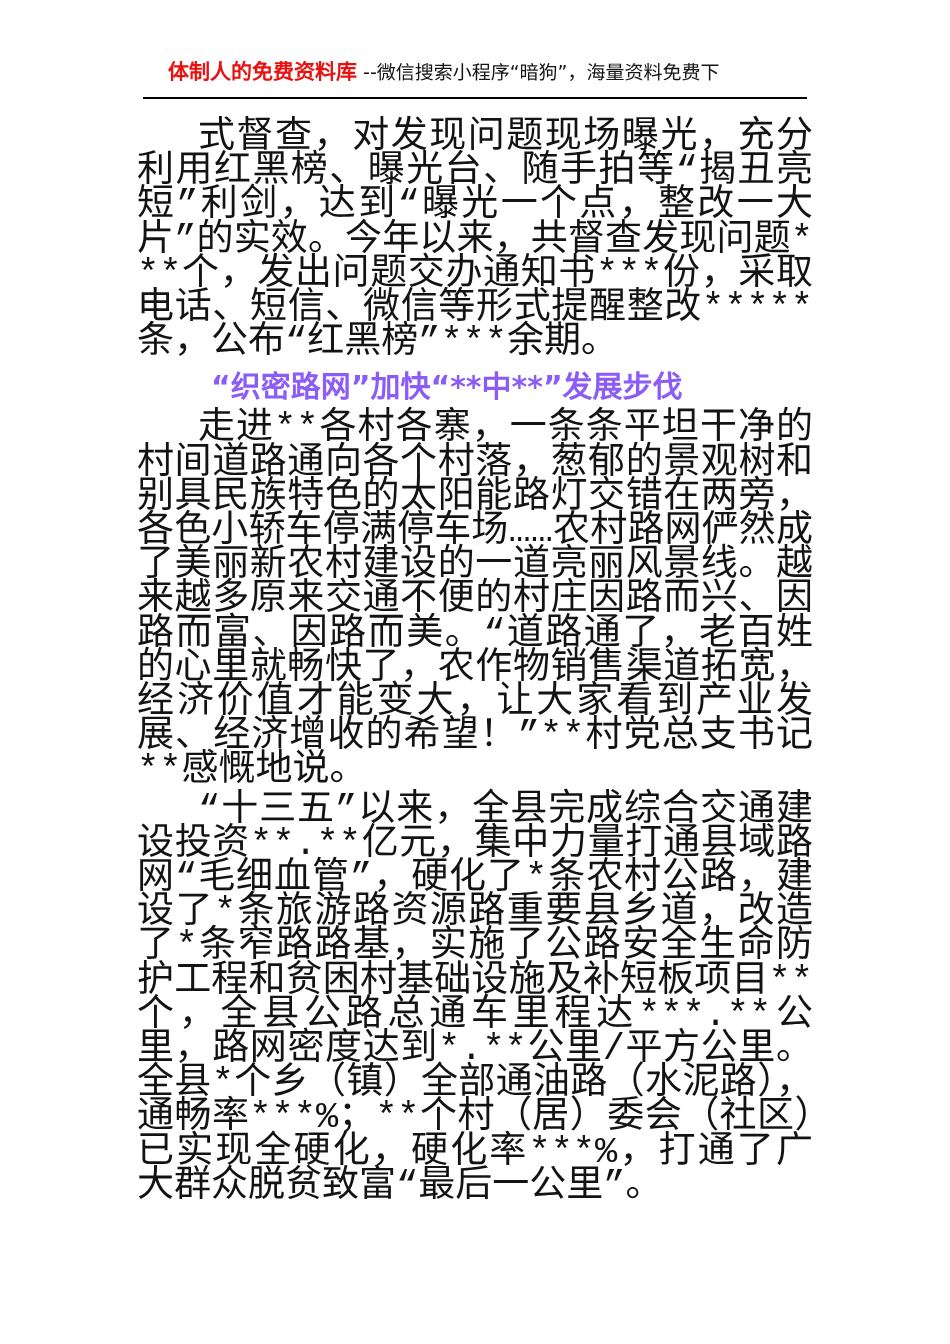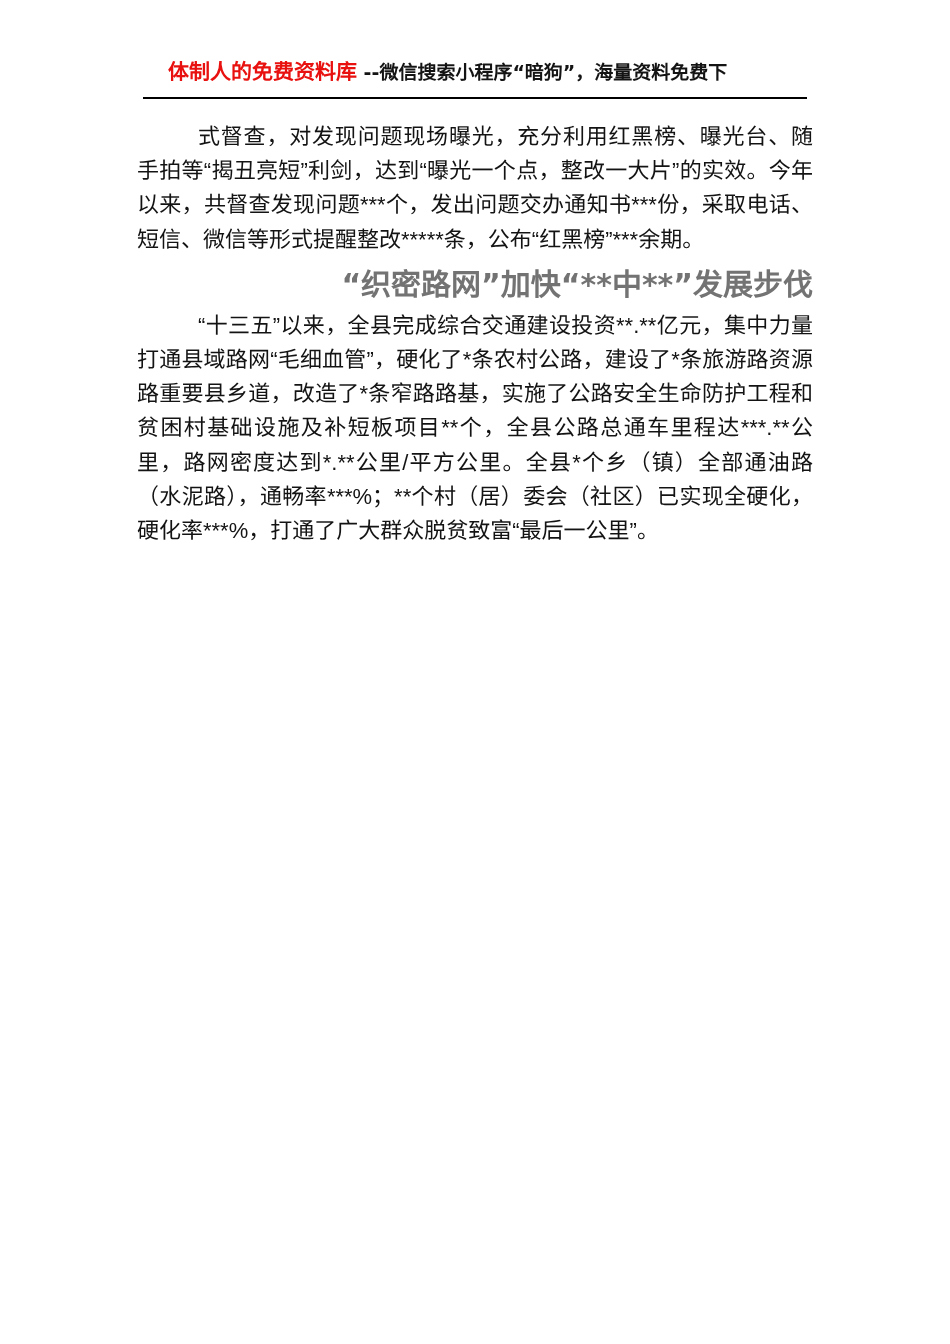--- a/index.html
+++ b/index.html
@@ -39,63 +39,63 @@
   .doc-header-brand {
     color: #e8110f;
     font-weight: bold;
     font-size: 21px;
     font-family: "DejaVu Sans", "Liberation Sans", sans-serif;
     margin-left: 25px;
   }
   .doc-header-tail {
     color: #141414;
     font-size: 19px;
-    font-weight: bold;
+    font-weight: normal;
   }
   .header-rule {
     position: absolute;
     left: 143px;
     top: 97px;
     width: 664px;
     height: 0;
     border-top: 2px solid #000000;
   }
   
   .doc-body {
     position: absolute;
     left: 137px;
     top: 120px;
     width: 676px;
     box-sizing: border-box;
   }
   p.para {
     margin: 0;
     padding: 0;
-    font-size: 22px;
+    font-size: 37px;
     line-height: 34.2px;
     color: #131313;
     text-align: justify;
     text-justify: inter-ideograph;
     text-indent: 61px;
-    font-family: Liberation Sans, sans-serif;
+    font-family: Liberation Mono, monospace;
     letter-spacing: 0px;
     word-break: break-all;
   }
   p.para + p.para {
     margin-top: 5px;
   }
   h2.heading {
     margin: 10px 0 6px 0;
     padding: 0;
     font-size: 30px;
     line-height: 36px;
-    color: #737373;
+    color: #8b5cf6;
     font-weight: bold;
     text-indent: 74px;
-    text-align: right;
+    text-align: left;
     font-family: "DejaVu Sans", "Liberation Sans", sans-serif;
     letter-spacing: 0px;
   }
   h2.heading + p.para {
     margin-top: 6px;
   }
 </style>
 </head>
 <body>
 
@@ -106,18 +106,19 @@
   </div>
   <div class="header-rule"></div>
 
   <div class="doc-body">
 
     <p class="para">式督查，对发现问题现场曝光，充分利用红黑榜、曝光台、随手拍等“揭丑亮短”利剑，达到“曝光一个点，整改一大片”的实效。今年以来，共督查发现问题***个，发出问题交办通知书***份，采取电话、短信、微信等形式提醒整改*****条，公布“红黑榜”***余期。</p>
 
     <h2 class="heading">“织密路网”加快“**中**”发展步伐</h2>
 
 
+    <p class="para">走进**各村各寨，一条条平坦干净的村间道路通向各个村落，葱郁的景观树和别具民族特色的太阳能路灯交错在两旁，各色小轿车停满停车场……农村路网俨然成了美丽新农村建设的一道亮丽风景线。越来越多原来交通不便的村庄因路而兴、因路而富、因路而美。“道路通了，老百姓的心里就畅快了，农作物销售渠道拓宽，经济价值才能变大，让大家看到产业发展、经济增收的希望！”**村党总支书记**感慨地说。</p>
 
     <p class="para">“十三五”以来，全县完成综合交通建设投资**.**亿元，集中力量打通县域路网“毛细血管”，硬化了*条农村公路，建设了*条旅游路资源路重要县乡道，改造了*条窄路路基，实施了公路安全生命防护工程和贫困村基础设施及补短板项目**个，全县公路总通车里程达***.**公里，路网密度达到*.**公里/平方公里。全县*个乡（镇）全部通油路（水泥路），通畅率***%；**个村（居）委会（社区）已实现全硬化，硬化率***%，打通了广大群众脱贫致富“最后一公里”。</p>
 
   </div>
 
 </div>
 
 </body></html>

